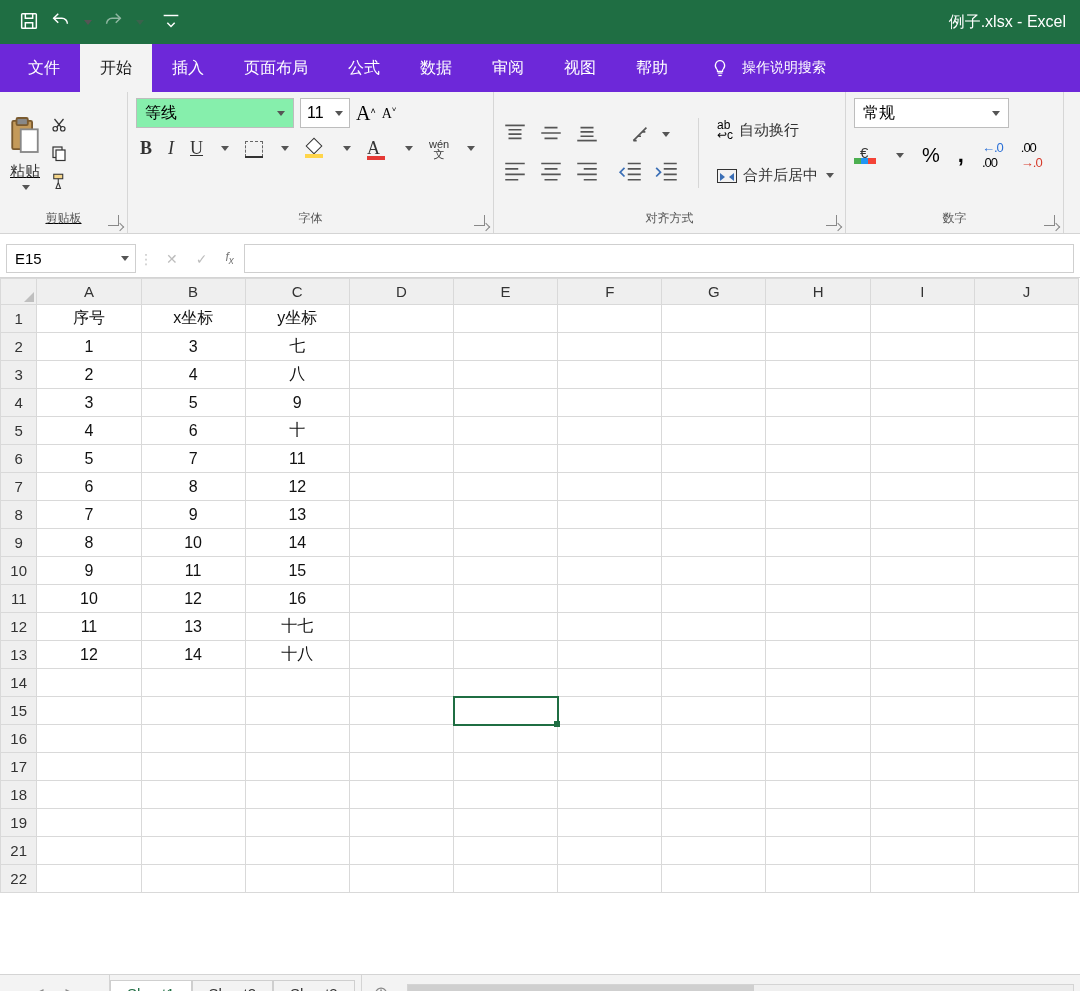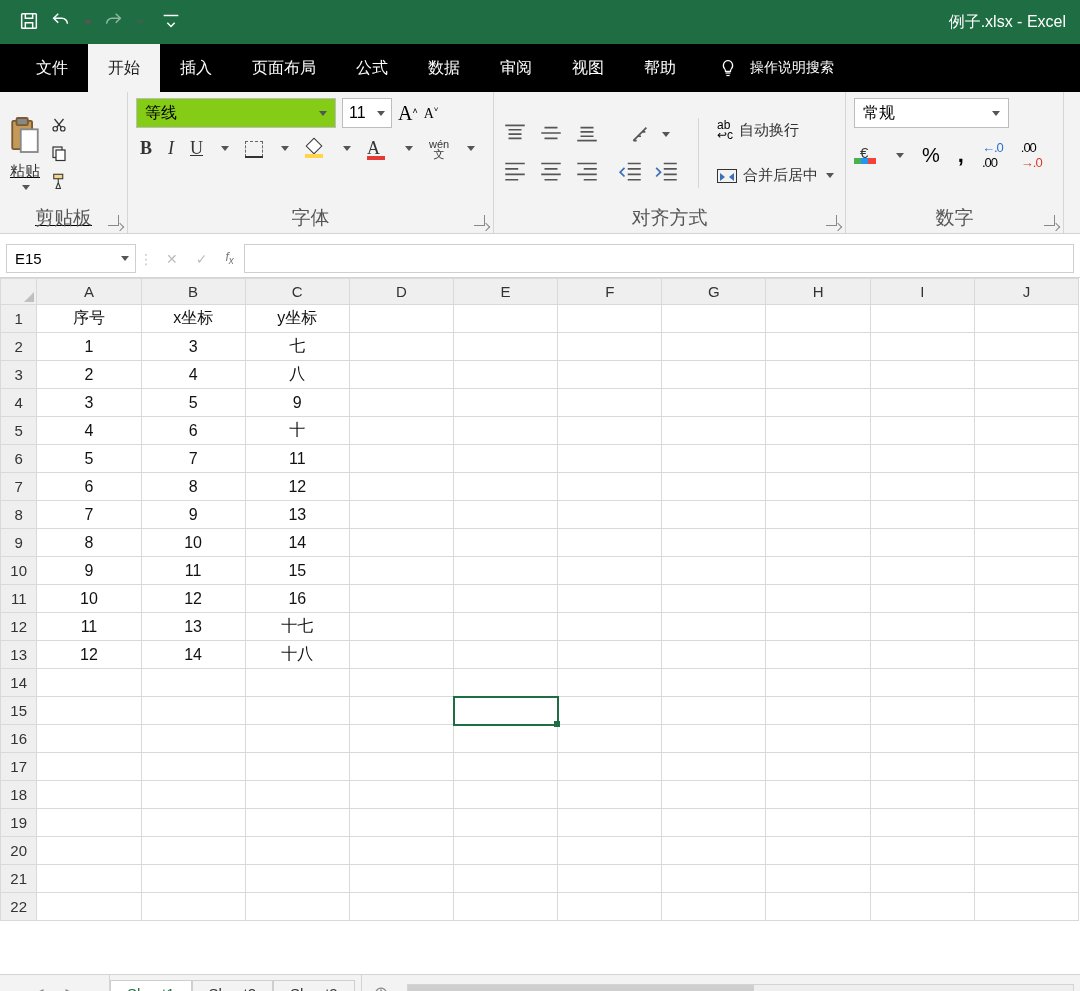--- a/index.html
+++ b/index.html
@@ -7,47 +7,47 @@
 
   
   .title-bar { height: 44px; background: #1f6e43; display: flex; align-items: center; color: #fff; }
   .qat { display: flex; align-items: center; gap: 10px; padding-left: 18px; }
   .qat svg { width: 22px; height: 22px; stroke: #fff; fill: none; }
   .qat .dim { opacity: 0.5; }
   .qat-caret { margin-left: 6px; }
   .title-text { flex: 1; text-align: right; padding-right: 14px; font-size: 16px; }
 
   
-  .ribbon-tabs { height: 48px; background: #000000; display: flex; align-items: stretch; padding-left: 16px; }
+  .ribbon-tabs { height: 48px; background: #6d28d9; display: flex; align-items: stretch; padding-left: 8px; }
   .ribbon-tab { color: #fff; font-size: 16px; padding: 0 20px; display: flex; align-items: center; cursor: pointer; }
   .ribbon-tab.active { background: #f3f3f3; color: #222; }
   .ribbon-right { display: flex; align-items: center; gap: 12px; color: #fff; padding: 0 22px; }
   .ribbon-right svg { width: 20px; height: 20px; stroke: #fff; fill: none; }
 
   
   .ribbon { height: 142px; background: #f3f3f3; border-bottom: 1px solid #d4d4d4; display: flex; align-items: stretch; }
   .group { border-right: 1px solid #d6d6d6; display: flex; flex-direction: column; justify-content: space-between; padding: 6px 8px 4px 8px; }
   .group-body { flex: 1; display: flex; align-items: center; gap: 6px; }
-  .group-label { text-align: center; color: #555; font-size: 19px; height: 22px; display: flex; align-items: center; justify-content: center; position: relative; }
+  .group-label { text-align: center; color: #555; font-size: 12px; height: 22px; display: flex; align-items: center; justify-content: center; position: relative; }
   .dialog-launcher { position: absolute; right: -3px; bottom: 0; width: 14px; height: 14px; }
   .dialog-launcher::before { content:""; display:block; width:10px; height:10px; border-right:1px solid #888; border-bottom:1px solid #888; }
   .dialog-launcher::after { content:""; position:absolute; right:-1px; bottom:-1px; width:5px; height:5px; border-right:1px solid #888; border-bottom:1px solid #888; transform: rotate(-45deg);} 
 
   .col { display: flex; flex-direction: column; align-items: center; gap: 4px; }
   .row { display: flex; align-items: center; gap: 6px; }
   .btn-label { font-size: 15px; color: #333; }
   .caret-down { width: 0; height: 0; border-left: 4px solid transparent; border-right: 4px solid transparent; border-top: 5px solid #555; display: inline-block; margin-left: 2px; vertical-align: middle; }
 
   
   .paste-big svg { width: 34px; height: 40px; }
   .clip-icon { width:22px; height:18px; }
   .clip-icon svg { width:100%; height:100%; }
 
   
-  .font-name { width: 200px; height: 30px; border: 1px solid #bdbdbd; background: #84cc16; display: flex; align-items: center; padding: 0 8px; font-size: 16px; justify-content: space-between; }
+  .font-name { width: 158px; height: 30px; border: 1px solid #bdbdbd; background: #86efac; display: flex; align-items: center; padding: 0 8px; font-size: 16px; justify-content: space-between; }
   .font-size { width: 50px; height: 30px; border: 1px solid #bdbdbd; background: #fff; display: flex; align-items: center; padding: 0 6px; font-size: 16px; justify-content: space-between; }
   .bigA { font-size: 20px; font-family: "Times New Roman", serif; }
   .smA { font-size: 14px; font-family: "Times New Roman", serif; vertical-align: baseline; }
   .font-row2 span, .font-row2 div { color: #333; }
   .bold { font-weight: bold; font-size: 18px; font-family:"Times New Roman",serif;}
   .italic { font-style: italic; font-size: 18px; font-family:"Times New Roman",serif;}
   .underline { text-decoration: underline; font-size: 18px; font-family:"Times New Roman",serif;}
   .borders-box { width: 18px; height: 16px; display:inline-block; position:relative; }
   .borders-box::before { content:""; position:absolute; inset:0; border:1px dashed #666; }
   .borders-box::after { content:""; position:absolute; left:0; right:0; bottom:-1px; border-bottom:2px solid #333; }
@@ -591,33 +591,20 @@
           <td></td>
           <td></td>
           <td></td>
           <td></td>
           <td></td>
           <td></td>
           <td></td>
           <td></td>
         </tr>
         <tr>
-          <th>20</th>
-          <td></td>
-          <td></td>
-          <td></td>
-          <td></td>
-          <td></td>
-          <td></td>
-          <td></td>
-          <td></td>
-          <td></td>
-          <td></td>
-        </tr>
-        <tr>
           <th>21</th>
           <td></td>
           <td></td>
           <td></td>
           <td></td>
           <td></td>
           <td></td>
           <td></td>
           <td></td>
           <td></td>

